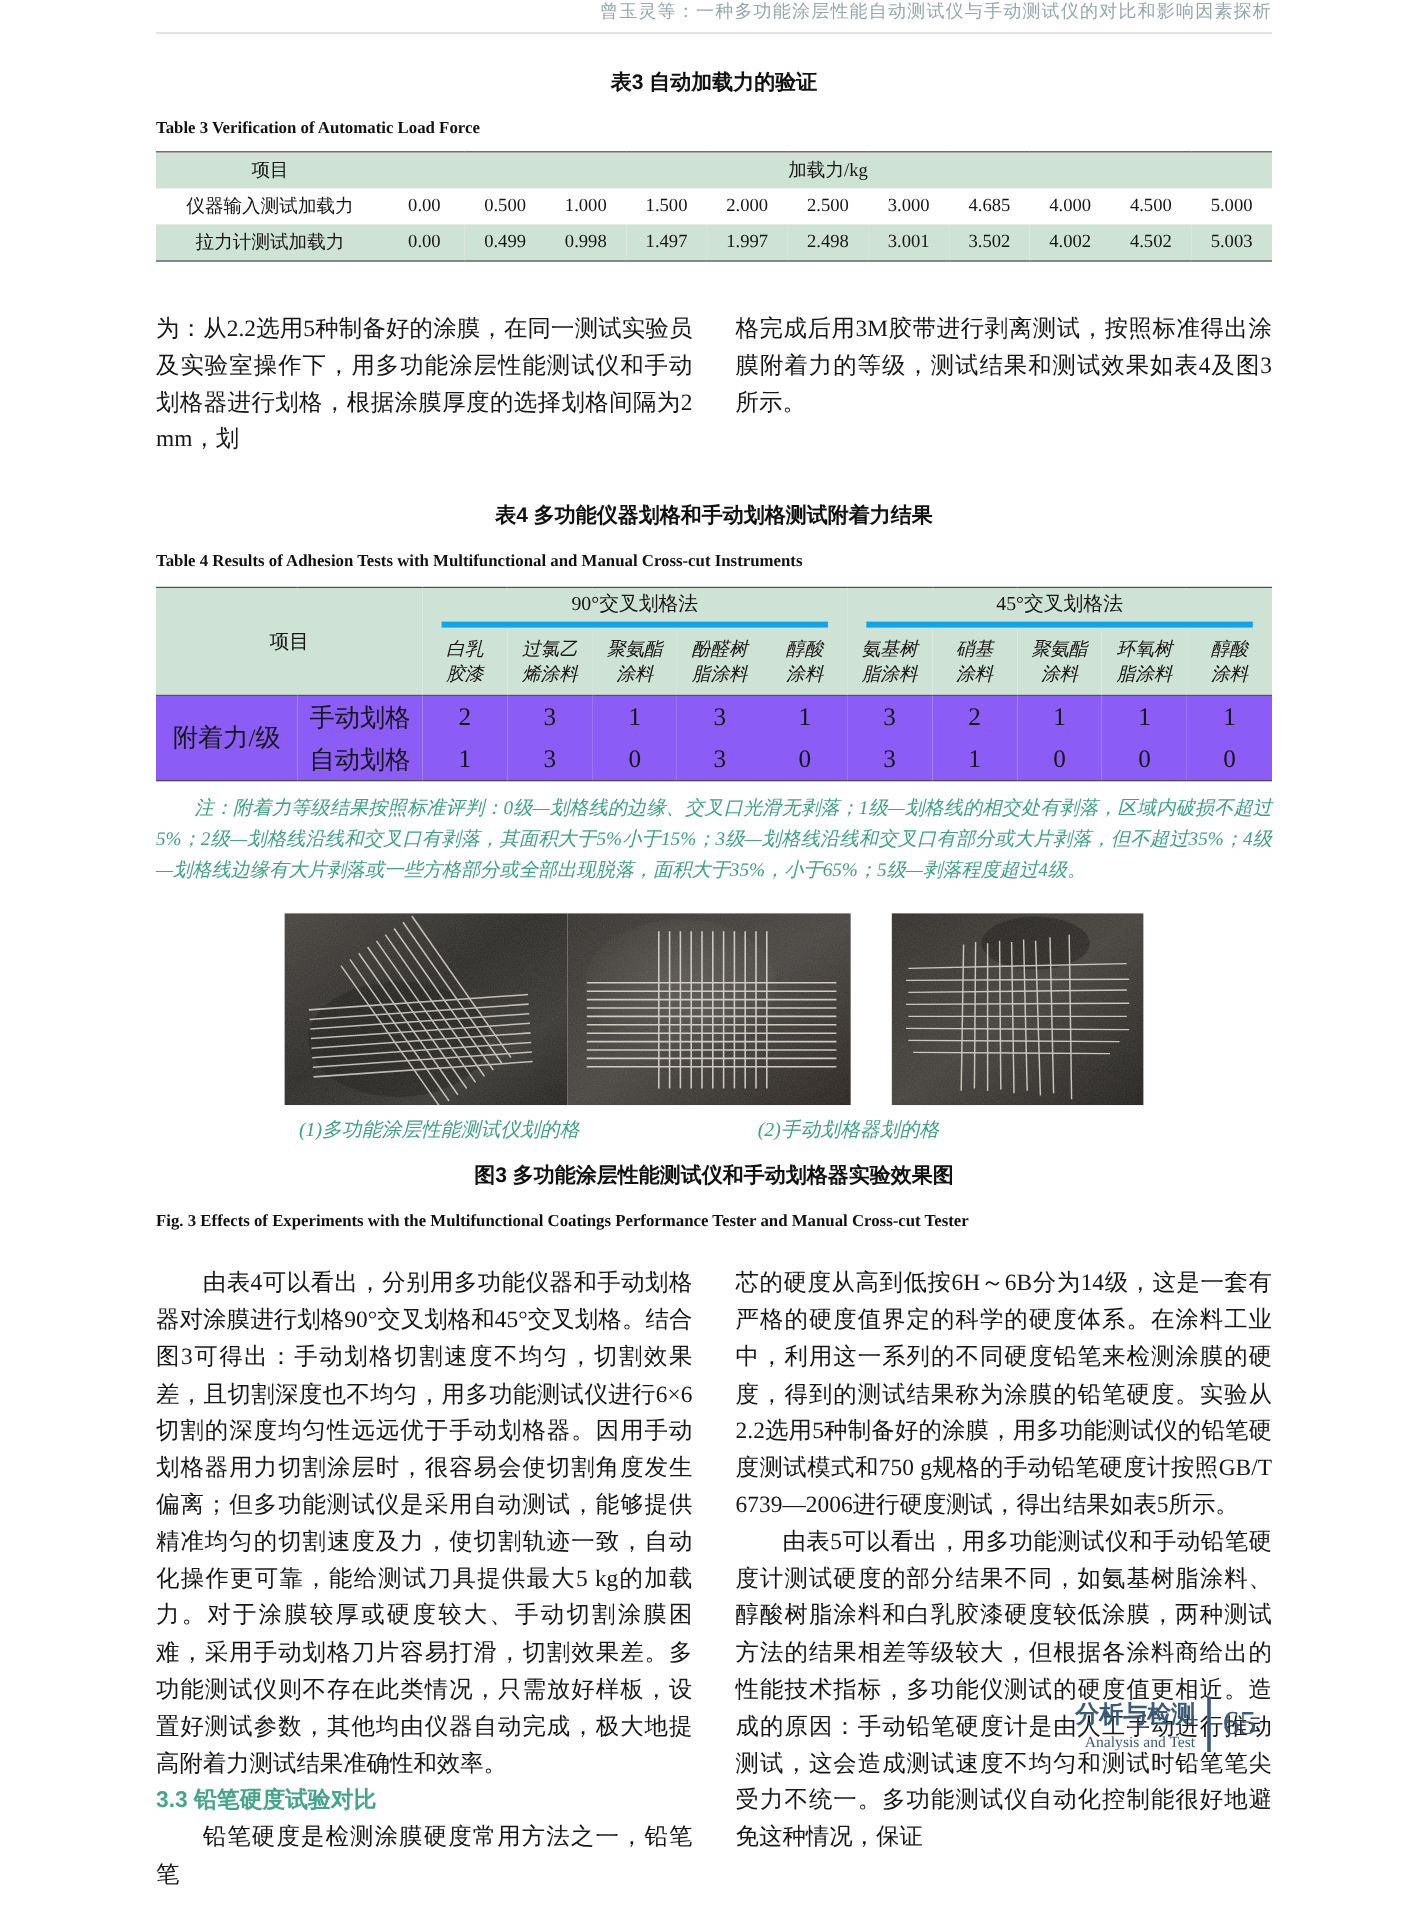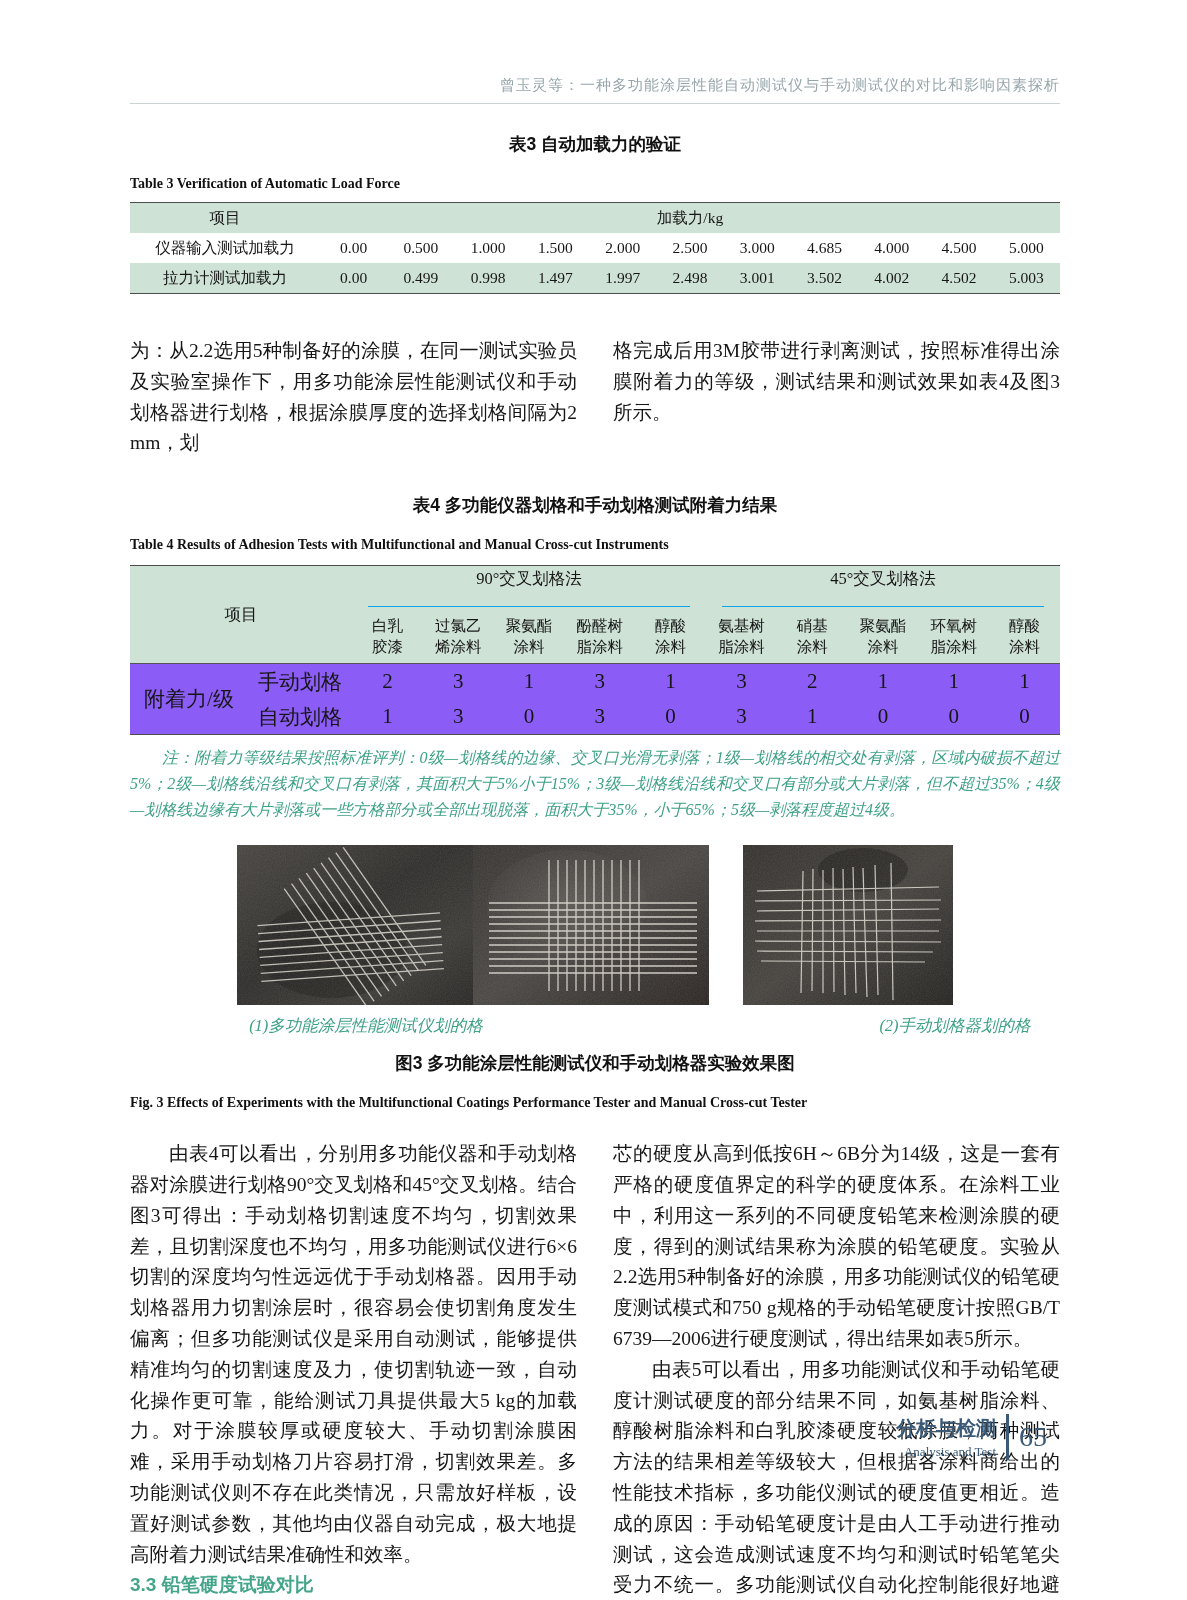--- a/index.html
+++ b/index.html
@@ -1,21 +1,21 @@
 <!DOCTYPE html>
 <html><head>
 <meta charset="utf-8">
 <style>
   html,body{margin:0;padding:0;background:#ffffff;}
   .page{position:relative;width:1187px;height:1600px;background:#ffffff;overflow:hidden;
         font-family:"Liberation Serif","DejaVu Serif",serif;color:#161616;}
   .content{padding:0 127px 0 130px;}
 
   
-  .page-header{padding-top:76px;text-align:right;
+  .page-header{text-align:right;
     font-family:"Liberation Sans","DejaVu Sans",sans-serif;
     font-size:15px;color:#97a6ab;letter-spacing:1px;}
   .header-rule{height:1px;background:#ccd3d5;margin-top:8px;}
 
   
   .tt-cn{margin-top:28px;text-align:center;font-size:17.5px;font-weight:700;
     font-family:"Liberation Sans","DejaVu Sans",sans-serif;color:#111;}
   .tt-en{margin-top:20px;text-align:left;font-size:14px;font-weight:700;
     font-family:"Liberation Serif",serif;color:#111;}
 
@@ -25,37 +25,37 @@
   .t3 td{height:28px;text-align:center;vertical-align:middle;font-size:15.5px;padding:1px 0;}
   .t3 tr.green{background:#cfe2d6;}
   .t3 .lbl{font-size:15.5px;}
 
   .t4{margin-top:12px;border-top:1.6px solid #4d4d4d;border-bottom:1.6px solid #4d4d4d;}
   .t4 th,.t4 td{font-weight:400;text-align:center;vertical-align:middle;padding:2px 0;}
   .t4 thead{background:#cfe2d6;}
   .t4 thead tr.grp-row th{height:26px;font-size:16.5px;}
   .t4 thead tr.sub-row th{height:50px;font-size:15.5px;line-height:21px;border-bottom:1.3px solid #555;}
   .t4 .item-hd{font-size:16px;border-bottom:1.3px solid #555;}
-  .grp-inner{border-bottom:1px solid #0ea5e9;padding-bottom:16px;margin:0 16px;}
+  .grp-inner{border-bottom:5px solid #0ea5e9;padding-bottom:4px;margin:0 16px;}
   .t4 tbody td{height:31px;font-size:21px;background:#8b5cf6;}
-  .t4 .line{display:block;}
+  .t4 .line{display:block;font-style:italic;}
 
   
   .cols{display:flex;gap:36px;margin-top:42px;}
   .col{width:451px;font-size:19.5px;line-height:30.8px;text-align:justify;text-justify:inter-ideograph;}
   .col p{margin:0;}
   .indent{text-indent:2em;}
 
   
   .note{margin-top:10px;color:#3da183;font-style:italic;font-size:16px;line-height:26px;
     text-align:justify;text-indent:2em;}
 
   
   .fig-row{display:flex;justify-content:center;align-items:flex-start;gap:34px;margin-top:22px;}
-  .fig-captions{display:flex;justify-content:space-between;gap:34px;margin-top:10px;}
+  .fig-captions{display:flex;justify-content:flex-start;margin-top:10px;}
   .fig-cap{color:#3da183;font-style:italic;font-size:16.5px;text-align:center;}
   .cap-left{width:472px;}
   .cap-right{width:210px;}
   .fig-img{display:block;}
 
   
   .sec-hd{margin:8px 0 4px 0;color:#45a58b;font-family:"Liberation Sans","DejaVu Sans",sans-serif;
     font-size:19px;font-weight:600;text-indent:0;}
 
   

